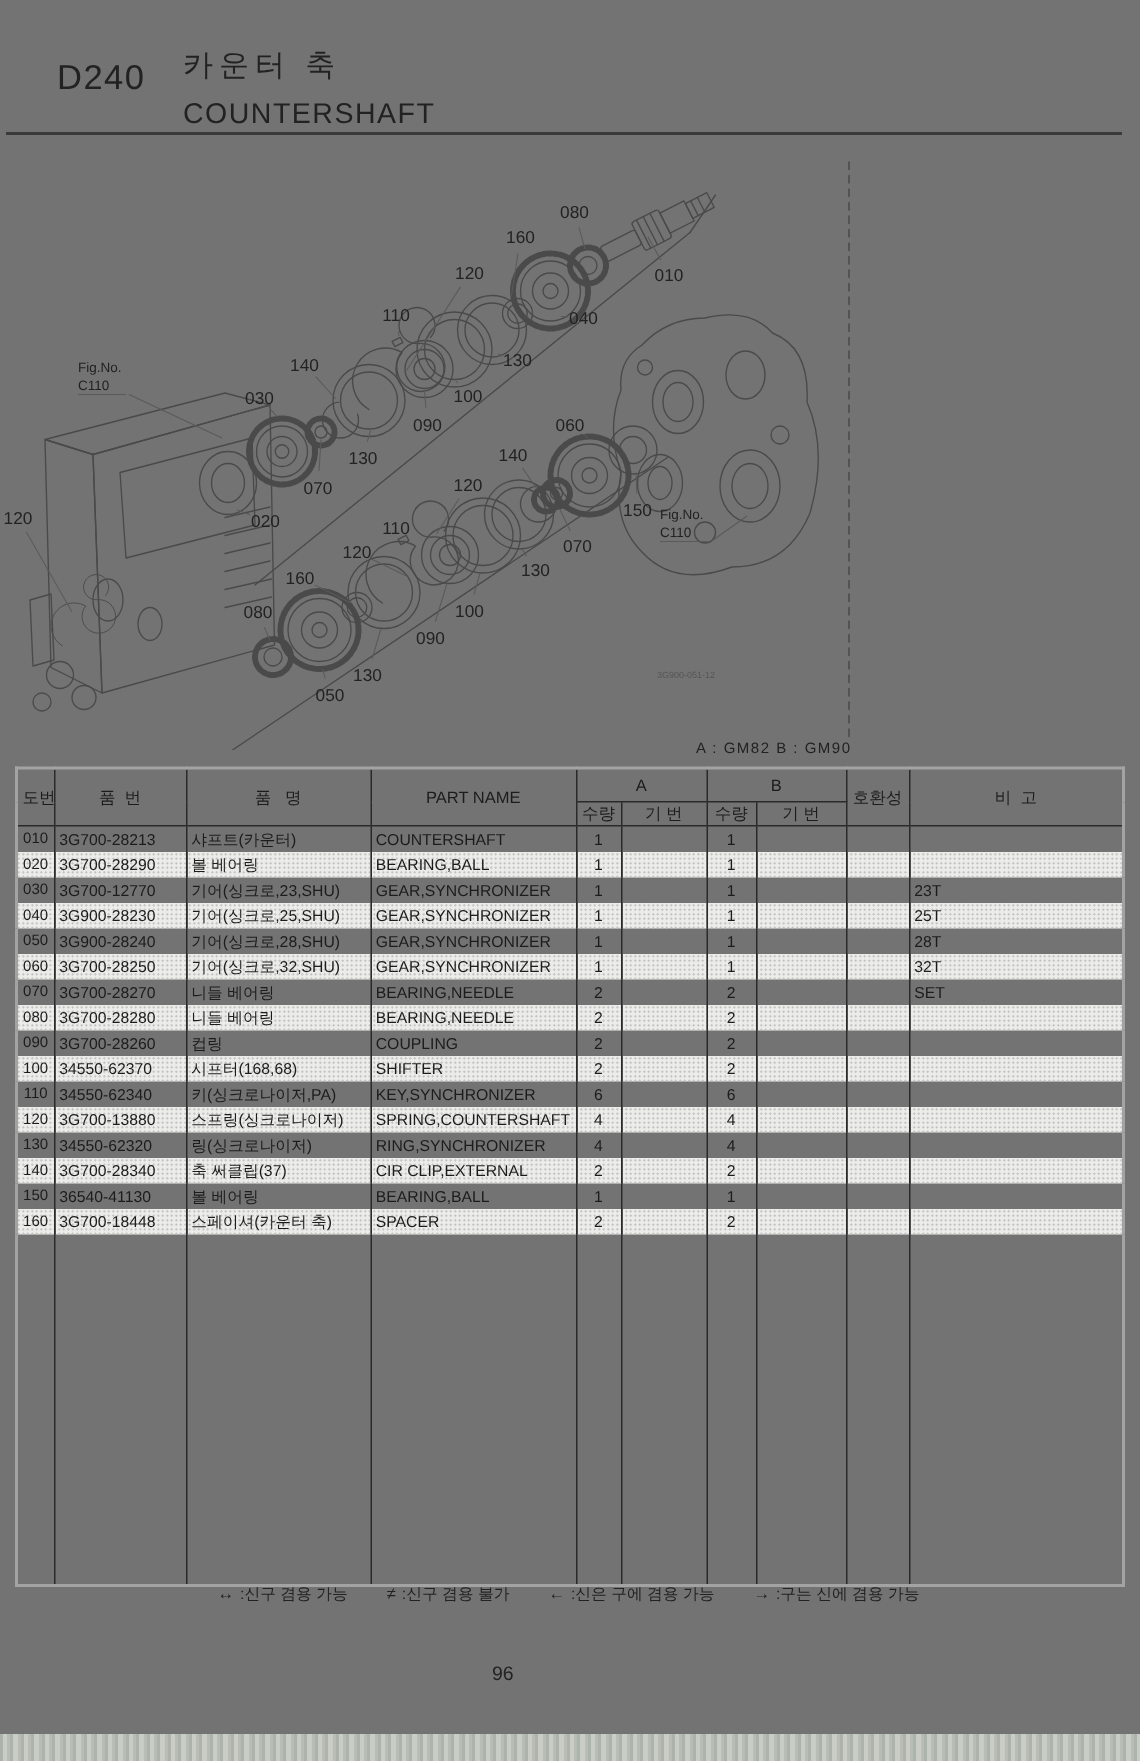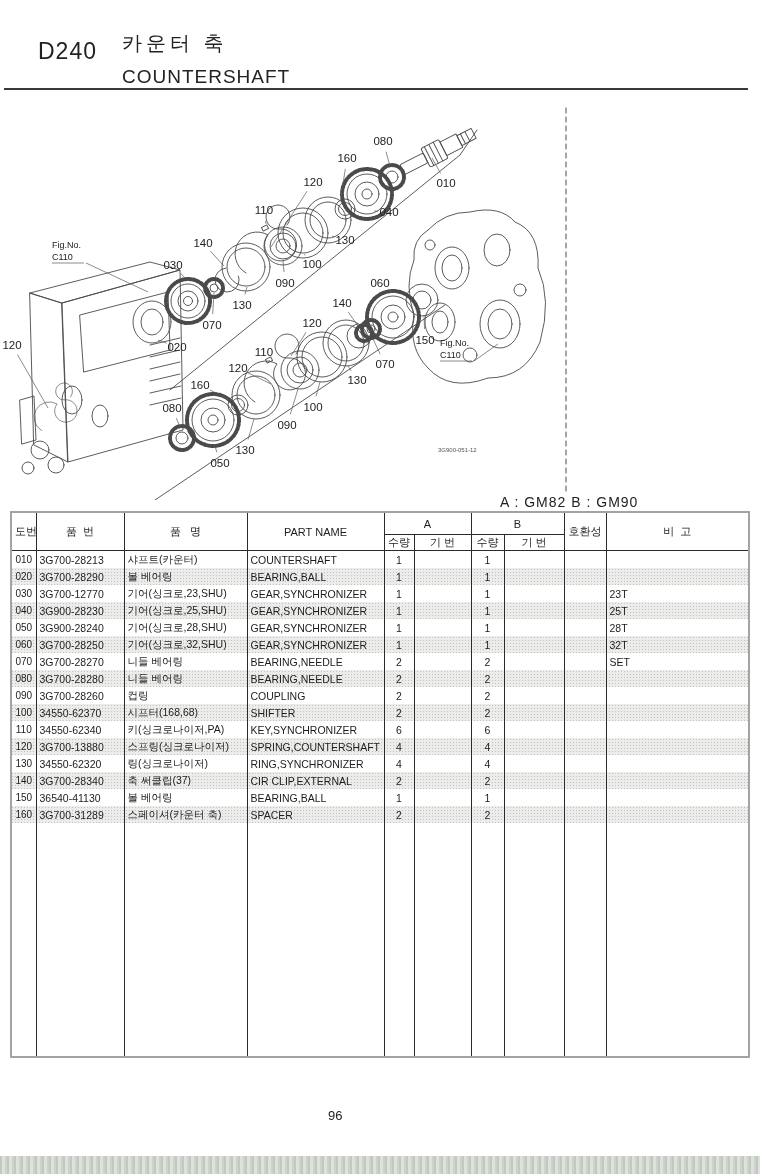--- a/index.html
+++ b/index.html
@@ -1,34 +1,34 @@
 <!DOCTYPE html>
 <html><head>
 <meta charset="utf-8">
 <style>
   html,body{margin:0;padding:0;background:#e8e8e6;}
-  .page{position:relative;width:760px;height:1174px;background:#ffffff;
+  .page{position:relative;width:760px;height:1174px;background:#737373;
         font-family:"Liberation Sans",sans-serif;color:#1c1c1c;overflow:hidden;}
   
   .hdr-code{position:absolute;left:38px;top:38px;font-size:23px;letter-spacing:1px;color:#222;}
   .hdr-ko{position:absolute;left:122px;top:30px;font-size:20px;letter-spacing:4px;color:#222;}
   .hdr-en{position:absolute;left:122px;top:66px;font-size:19px;letter-spacing:1px;color:#222;}
   .hdr-rule{position:absolute;left:4px;top:88px;width:744px;height:0;border-top:2px solid #3a3a3a;}
   
   .diagram{position:absolute;left:0;top:100px;width:760px;height:400px;}
   .ln{stroke:#4a4a4a;fill:none;stroke-width:0.9;stroke-linejoin:round;stroke-linecap:round;}
   .teeth{stroke-width:4;stroke-dasharray:2.2 1.8;}
   .clip{stroke-dasharray:55 16;}
   .leader{stroke:#5a5a5a;stroke-width:0.7;fill:none;}
   text.lbl{font:11.5px "Liberation Sans",sans-serif;fill:#222;text-anchor:middle;}
   text.figtxt{font:9px "Liberation Sans",sans-serif;fill:#222;}
   text.tinytxt{font:6px "Liberation Sans",sans-serif;fill:#555;}
   .dash{stroke-dasharray:5 4;stroke-width:1;}
   
-  .variant{position:absolute;left:500px;top:494px;font-size:14px;letter-spacing:1px;color:#222;}
+  .variant{position:absolute;left:464px;top:494px;font-size:10px;letter-spacing:1px;color:#222;}
   
   table.parts{position:absolute;left:10px;top:511px;width:738px;border-collapse:collapse;
       table-layout:fixed;font-size:10.5px;color:#1c1c1c;border:2px solid #a3a3a3;}
   .parts th,.parts td{border-left:1px solid #2a2a2a;border-right:1px solid #2a2a2a;
       padding:0 3px;overflow:hidden;white-space:nowrap;font-weight:normal;}
   .parts thead th{border-bottom:1px solid #2a2a2a;text-align:center;font-size:11px;white-space:pre;}
   .parts thead tr.h1 th{height:21px;}
   .parts thead tr.h2 th{height:15px;}
   .parts tbody td{height:17px;}
   td.c0{text-align:center;padding:0 1px;font-size:10px;}
@@ -459,21 +459,21 @@
           <td class="c3">BEARING,BALL</td>
           <td class="c4">1</td>
           <td class="c5"></td>
           <td class="c6">1</td>
           <td class="c7"></td>
           <td class="c8"></td>
           <td class="c9"></td>
         </tr>
         <tr class="shade">
           <td class="c0">160</td>
-          <td class="c1">3G700-31289</td>
+          <td class="c1">3G700-18448</td>
           <td class="c2">스페이셔(카운터 축)</td>
           <td class="c3">SPACER</td>
           <td class="c4">2</td>
           <td class="c5"></td>
           <td class="c6">2</td>
           <td class="c7"></td>
           <td class="c8"></td>
           <td class="c9"></td>
         </tr>
       </tbody>
@@ -486,17 +486,18 @@
           <td></td>
           <td></td>
           <td></td>
           <td></td>
           <td></td>
           <td></td>
       </tr>
     </tbody>
   </table>
 
+  <div class="legend" id="legend"><span class="item"><span class="sym">↔</span><span>:신구 겸용 가능</span></span><span class="item"><span class="sym">≠</span><span>:신구 겸용 불가</span></span><span class="item"><span class="sym">←</span><span>:신은 구에 겸용 가능</span></span><span class="item"><span class="sym">→</span><span>:구는 신에 겸용 가능</span></span></div>
 
   <div class="pageno">96</div>
 
   <div class="scanband"></div>
 </div>
 
 </body></html>

